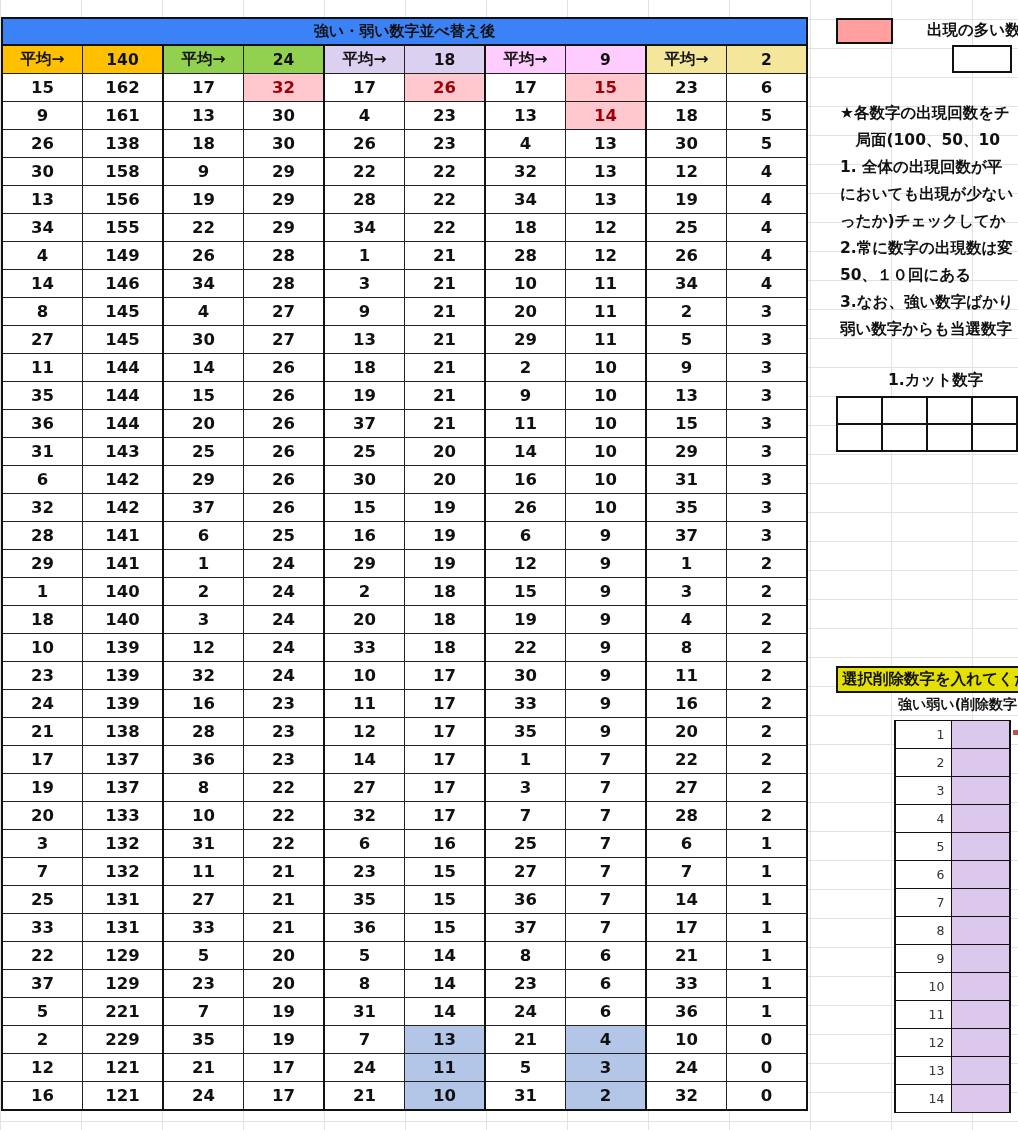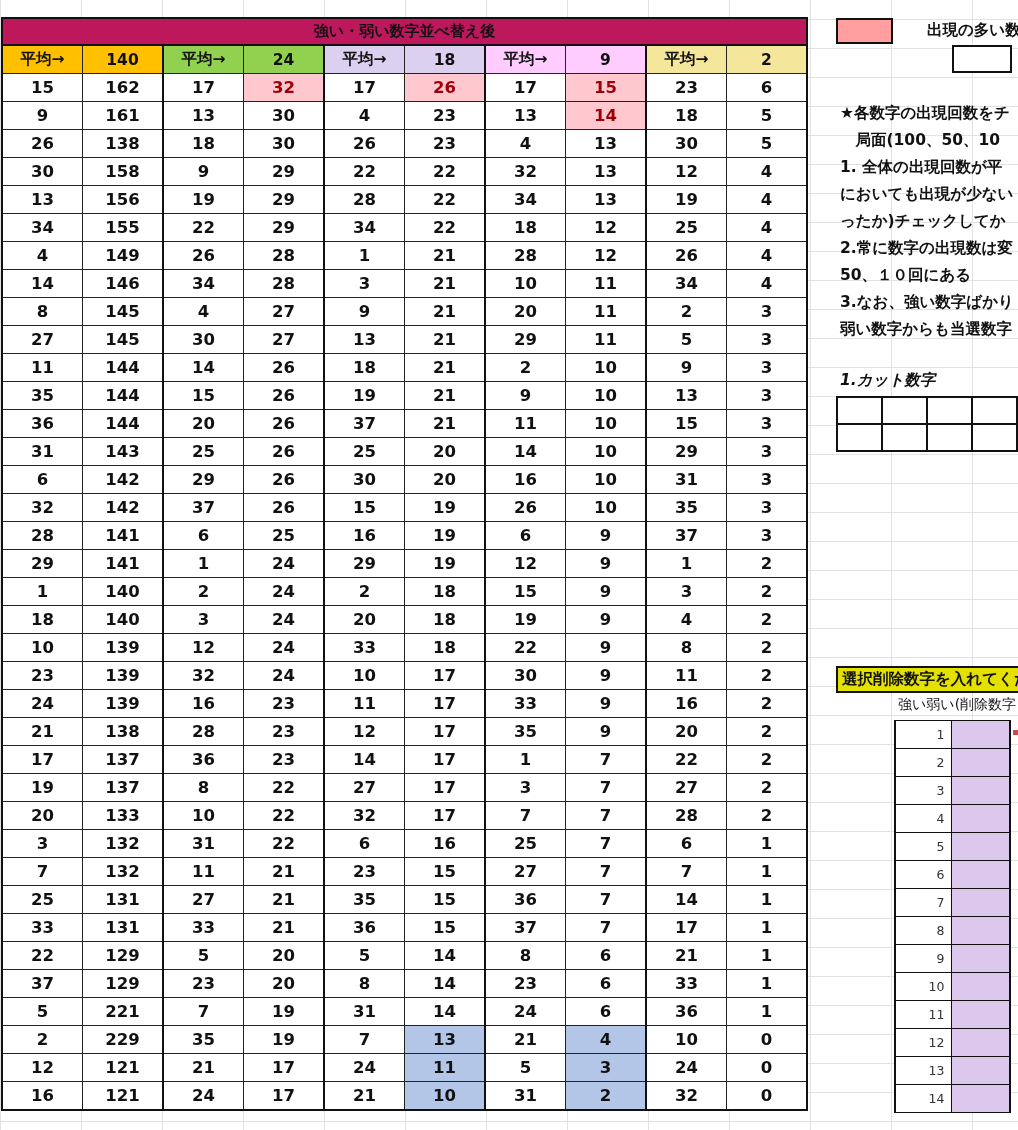--- a/index.html
+++ b/index.html
@@ -16,47 +16,47 @@
   .sheet { position:absolute; left:1px; top:17px; }
   table.main { border-collapse:collapse; table-layout:fixed; }
   table.main td {
     width:79px; height:27px; padding:0; text-align:center; vertical-align:middle;
     font-weight:bold; font-size:16.5px; color:#111;
     border:1px solid #222; background:#fff; white-space:nowrap; overflow:hidden;
   }
   table.main td.thick-l { border-left:2px solid #111; }
   table.main td.thick-r { border-right:2px solid #111; }
   table.main tr.title td {
-    background:#be185d; font-size:15px; height:25px;
+    background:#3b82f6; font-size:15px; height:25px;
     border:2px solid #111;
   }
   table.main tr.avg td, table.main tr.hdr td { font-size:15.5px;margin-left:26px; }
   .c-orange { background:#ffc000 !important; }
   .c-green { background:#92d050 !important; }
   .c-lav { background:#dcd0f0 !important; }
   .c-pink { background:#ffccff !important; }
   .c-khaki { background:#f4e79c !important; }
   .hl-red { background:#ffc7ce !important; color:#9c0006 !important; }
   .hl-blue { background:#b4c6e7 !important; }
   table.main tr.last td { border-bottom:2px solid #111; }
 
   .legend-box { position:absolute; left:836px; top:18px; width:57px; height:26px; background:#ff9f9f; border:2px solid #111; box-sizing:border-box; }
   .legend-text { position:absolute; left:899px; top:20px; font-size:15.5px; font-weight:bold; color:#111; white-space:nowrap;margin-left:28px; }
   .legend-box2 { position:absolute; left:952px; top:45px; width:60px; height:28px; background:#fff; border:2px solid #111; box-sizing:border-box; }
   .legend-text2 { position:absolute; left:1014px; top:50px; font-size:14px; color:#333; white-space:nowrap; }
 
   .notes { position:absolute; left:840px; top:100px; width:200px; }
   .note-line { height:27px; line-height:27px; font-size:15.5px; font-weight:bold; color:#111; white-space:nowrap; }
 
-  .cut-title { position:absolute; left:840px; top:370px; font-size:15.5px; font-weight:bold; color:#111; white-space:nowrap;font-style:italic; }
+  .cut-title { position:absolute; left:888px; top:370px; font-size:15.5px; font-weight:bold; color:#111; white-space:nowrap; }
   table.cut { position:absolute; left:836px; top:396px; border-collapse:collapse; }
   table.cut td { width:56px; height:25px; border:2px solid #111; padding:0; background:#fff; }
 
   .sel-banner { position:absolute; left:836px; top:666px; width:200px; height:27px; background:#e4e000; border:2px solid #111; box-sizing:border-box; font-size:15.5px; font-weight:bold; color:#111; line-height:23px; padding-left:4px; white-space:nowrap; }
-  .sel-sub { position:absolute; left:898px; top:696px; font-size:14px; font-weight:normal; color:#111; white-space:nowrap; }
+  .sel-sub { position:absolute; left:898px; top:696px; font-size:14px; font-weight:bold; color:#111; white-space:nowrap; }
   table.sel { position:absolute; left:894px; top:720px; border-collapse:collapse; }
   table.sel td { height:27px; padding:0; border:1px solid #111; }
   table.sel td.num { width:56px; text-align:right; padding-right:6px; font-size:12.5px; color:#333; background:#fff; border-left:2px solid #111; box-sizing:border-box; }
   table.sel td.val { width:57px; background:#dcc8ec; border-right:2px solid #111; }
   .marker { position:absolute; left:1013px; top:730px; width:5px; height:5px; background:#c0504d; }
 </style>
 </head>
 <body>
 
 <div class="sheet">

